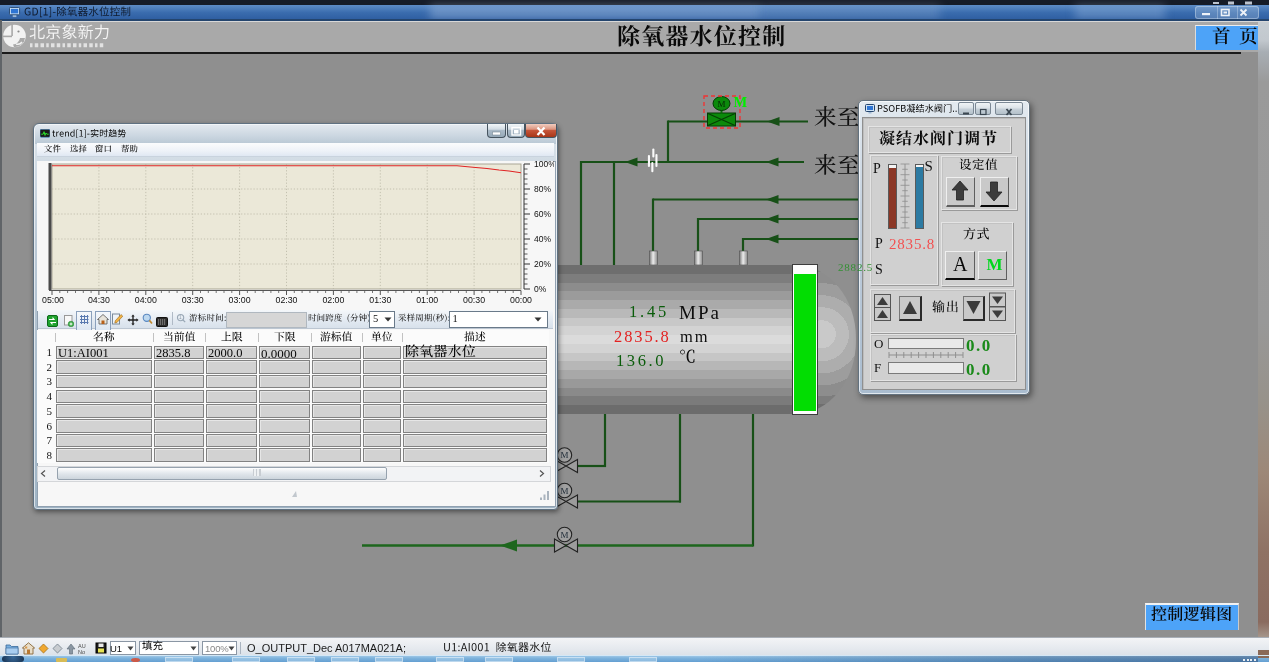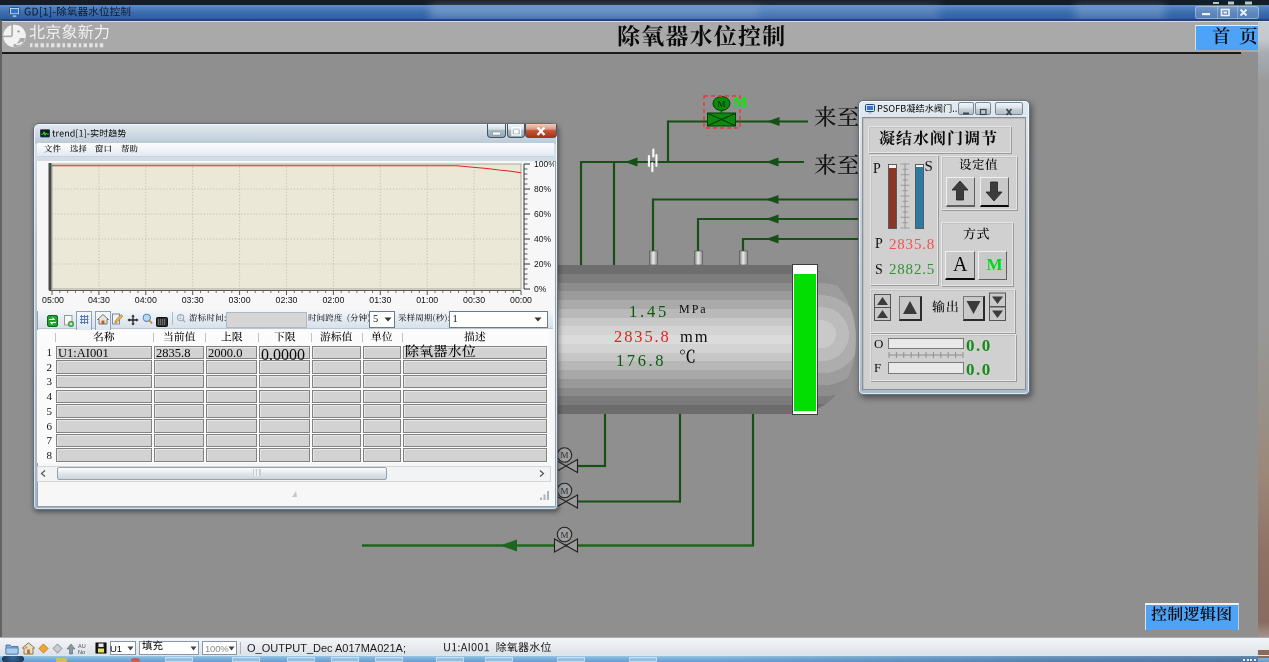--- a/index.html
+++ b/index.html
@@ -138,24 +138,24 @@
       </defs>
       <rect x="649.5" y="251" width="8" height="14" fill="url(#noz)" stroke="#5a5a5a" stroke-width="0.7"></rect>
       <rect x="694.5" y="251" width="8" height="14" fill="url(#noz)" stroke="#5a5a5a" stroke-width="0.7"></rect>
       <rect x="739.5" y="251" width="8" height="14" fill="url(#noz)" stroke="#5a5a5a" stroke-width="0.7"></rect>
     </svg>
 <div class="ab" style="left:558px;top:265px;width:245px;height:149px;background:linear-gradient(#6e6e6e 0.0% 5.9%,#7d7d7d 5.9% 11.8%,#8c8c8c 11.8% 17.6%,#9b9b9b 17.6% 23.5%,#aaaaaa 23.5% 29.4%,#b9b9b9 29.4% 35.3%,#c8c8c8 35.3% 41.2%,#d3d3d3 41.2% 47.1%,#dbdbdb 47.1% 52.9%,#d3d3d3 52.9% 58.8%,#c6c6c6 58.8% 64.7%,#b7b7b7 64.7% 70.6%,#a8a8a8 70.6% 76.5%,#999999 76.5% 82.4%,#8a8a8a 82.4% 88.2%,#7b7b7b 88.2% 94.1%,#6c6c6c 94.1% 100.0%)"></div>
 <div class="ab" style="left:795px;top:265px;width:61px;height:149px;border-radius:0 62px 62px 0 / 0 74.5px 74.5px 0;background:radial-gradient(circle 78px at 44% 46.5%, #c9c9c9 0 14px, #bcbcbc 14px 27px, #adadad 27px 39px, #9d9d9d 39px 51px, #8d8d8d 51px 62px, #7d7d7d 62px 70px, #6f6f6f 70px 78px, #666 78px)"></div>
 <div class="ab" style="left:792px;top:264px;width:23.5px;height:149px;background:#fdfdfd;border:1px solid #3c3c3c"></div>
 <div class="ab" style="left:793.6px;top:274px;width:22.3px;height:136.5px;background:#02dd02"></div>
 <div class="ab ser" style="left:629px;top:302px;font-size:16.5px;letter-spacing:2.8px;color:#0a5c0a">1.45</div>
-<div class="ab ser" style="left:679px;top:302px;font-size:12px;letter-spacing:2px;color:#0d0d0d">MPa</div>
+<div class="ab ser" style="left:679px;top:302px;font-size:19px;letter-spacing:2px;color:#0d0d0d">MPa</div>
 <div class="ab ser" style="left:614px;top:326.5px;font-size:16.5px;letter-spacing:1.9px;color:#e32222">2835.8</div>
 <div class="ab ser" style="left:680px;top:326.5px;font-size:16.5px;letter-spacing:2px;color:#0d0d0d">mm</div>
-<div class="ab ser" style="left:616px;top:351px;font-size:16.5px;letter-spacing:2.6px;color:#0a5c0a">176.8</div>
+<div class="ab ser" style="left:616px;top:351px;font-size:16.5px;letter-spacing:2.6px;color:#0a5c0a">136.0</div>
 <svg style="position:absolute;left:678.5px;top:349px;width:19px;height:24px;overflow:visible" viewBox="0 0 19 24">
       <path transform="translate(0,13.6)" d="M3.6 -8.2Q2.9 -8.2 2.4 -8.5Q1.9 -8.7 1.5 -9.3Q1.2 -9.8 1.2 -10.6Q1.2 -11.3 1.5 -11.8Q1.9 -12.4 2.4 -12.7Q2.9 -13 3.6 -13Q4.2 -13 4.7 -12.7Q5.3 -12.4 5.6 -11.8Q5.9 -11.3 5.9 -10.6Q5.9 -9.8 5.6 -9.3Q5.3 -8.7 4.7 -8.5Q4.2 -8.2 3.6 -8.2ZM3.6 -8.8Q4.3 -8.8 4.8 -9.2Q5.3 -9.7 5.3 -10.6Q5.3 -11.4 4.8 -11.9Q4.3 -12.4 3.6 -12.4Q2.9 -12.4 2.4 -11.9Q1.9 -11.4 1.9 -10.6Q1.9 -9.7 2.4 -9.2Q2.9 -8.8 3.6 -8.8ZM12.5 0.3Q11.1 0.3 10 -0.4Q8.9 -1.2 8.2 -2.6Q7.6 -4.1 7.6 -6.4Q7.6 -8.6 8.3 -10.1Q8.9 -11.6 10 -12.3Q11.1 -13 12.5 -13Q13.3 -13 14 -12.8Q14.6 -12.6 15.3 -12.2L15.3 -9.3H14.5L13.9 -12.5L14.6 -11.8Q14.1 -12.1 13.7 -12.3Q13.2 -12.4 12.7 -12.4Q11.2 -12.4 10.2 -10.9Q9.3 -9.5 9.3 -6.4Q9.3 -4.3 9.8 -3Q10.2 -1.6 10.9 -1Q11.7 -0.3 12.6 -0.3Q13.2 -0.3 13.7 -0.5Q14.2 -0.7 14.6 -1L14 -0.3L14.7 -3.5H15.5L15.4 -0.7Q14.7 -0.2 14 0.1Q13.3 0.3 12.5 0.3Z" fill="#0d0d0d"></path>
     </svg>
 <svg style="position:absolute;left:813.5px;top:107px;width:94px;height:31px;overflow:visible" viewBox="0 0 94 31">
       <path transform="translate(0,18.0)" d="M1 -8.7H17.9L19.2 -10.3Q19.2 -10.3 19.4 -10.1Q19.7 -9.9 20 -9.6Q20.4 -9.3 20.8 -9Q21.2 -8.7 21.5 -8.4Q21.4 -8 20.9 -8H1.2ZM2 -15.3H17.1L18.3 -16.8Q18.3 -16.8 18.5 -16.6Q18.8 -16.5 19.1 -16.2Q19.5 -15.9 19.9 -15.6Q20.3 -15.3 20.6 -15Q20.5 -14.8 20.4 -14.7Q20.2 -14.6 20 -14.6H2.2ZM10.3 -18.9 12.9 -18.7Q12.9 -18.4 12.7 -18.3Q12.5 -18.1 12.1 -18V1.1Q12.1 1.2 11.9 1.4Q11.6 1.6 11.3 1.7Q11 1.8 10.6 1.8H10.3ZM9.3 -8.6H11.4V-8.2Q9.9 -5.4 7.1 -3.1Q4.4 -0.8 0.9 0.7L0.7 0.4Q2.6 -0.7 4.2 -2.2Q5.9 -3.6 7.2 -5.3Q8.5 -6.9 9.3 -8.6ZM12.1 -8.6Q12.9 -7.4 13.9 -6.2Q15 -5.1 16.3 -4.2Q17.6 -3.3 19 -2.6Q20.4 -1.8 21.8 -1.4L21.7 -1.2Q21.2 -1.1 20.8 -0.7Q20.3 -0.3 20.2 0.4Q18.4 -0.4 16.8 -1.7Q15.2 -3 13.9 -4.7Q12.7 -6.4 11.8 -8.4ZM4.8 -14.2Q6.1 -13.6 6.8 -13Q7.5 -12.3 7.8 -11.7Q8.2 -11 8.1 -10.5Q8.1 -9.9 7.8 -9.6Q7.6 -9.3 7.2 -9.3Q6.8 -9.3 6.3 -9.7Q6.3 -10.4 6 -11.2Q5.7 -12 5.3 -12.7Q5 -13.5 4.5 -14.1ZM15.9 -14.2 18.5 -13.1Q18.4 -12.9 18.2 -12.8Q17.9 -12.7 17.6 -12.8Q16.8 -11.7 15.8 -10.8Q14.8 -9.8 13.9 -9.1L13.6 -9.4Q14.2 -10.2 14.8 -11.6Q15.5 -12.9 15.9 -14.2Z M35.3 -15.2Q35.1 -15 34.8 -14.9Q34.5 -14.9 33.9 -15.1L34.6 -15.2Q34 -14.7 33.1 -14Q32.1 -13.4 31 -12.8Q29.9 -12.1 28.8 -11.6Q27.6 -11 26.5 -10.6L26.5 -10.8H27.5Q27.4 -9.9 27.1 -9.4Q26.8 -8.9 26.5 -8.8L25.5 -11.1Q25.5 -11.1 25.8 -11.2Q26.1 -11.2 26.3 -11.3Q27.1 -11.7 28.1 -12.3Q29.1 -13 30 -13.7Q30.9 -14.5 31.7 -15.2Q32.4 -16 32.9 -16.5ZM26 -11Q27 -11 28.6 -11.1Q30.2 -11.1 32.2 -11.2Q34.2 -11.4 36.5 -11.5Q38.8 -11.6 41.2 -11.8L41.2 -11.4Q38.8 -10.9 35 -10.4Q31.3 -9.8 26.6 -9.3ZM42.3 -1.6Q42.3 -1.6 42.5 -1.4Q42.8 -1.2 43.1 -0.9Q43.5 -0.6 43.9 -0.3Q44.3 0 44.7 0.3Q44.6 0.7 44.1 0.7H24.1L23.9 0H41ZM36.6 -14.9Q38.7 -14.2 40 -13.5Q41.4 -12.7 42.1 -11.9Q42.9 -11.2 43.1 -10.5Q43.4 -9.8 43.3 -9.3Q43.2 -8.9 42.8 -8.7Q42.4 -8.6 41.9 -8.9Q41.6 -9.6 40.9 -10.4Q40.3 -11.2 39.5 -12Q38.8 -12.7 37.9 -13.4Q37.1 -14.1 36.4 -14.6ZM36 -9.2Q35.9 -8.9 35.7 -8.8Q35.6 -8.6 35.1 -8.5V0.3H33.3V-9.4ZM40.4 -7.3Q40.4 -7.3 40.6 -7.1Q40.8 -6.9 41.2 -6.6Q41.6 -6.3 42 -6Q42.4 -5.7 42.7 -5.4Q42.6 -5 42.1 -5H26.3L26.1 -5.7H39.1ZM41.8 -18.7Q41.8 -18.7 42 -18.5Q42.2 -18.3 42.6 -18Q43 -17.7 43.4 -17.4Q43.8 -17.1 44.1 -16.8Q44 -16.4 43.5 -16.4H24.6L24.4 -17.1H40.5Z M55.2 -3.8Q56.3 -3.5 56.9 -3.1Q57.6 -2.7 57.9 -2.3Q58.2 -1.9 58.2 -1.5Q58.2 -1.1 58 -0.9Q57.8 -0.6 57.5 -0.6Q57.2 -0.5 56.8 -0.8Q56.6 -1.5 56 -2.3Q55.5 -3.1 54.9 -3.6ZM52.7 -18.8 54.8 -18.6Q54.8 -18.2 54.2 -18.1V-13.3Q54.2 -13.1 54.3 -13Q54.4 -12.9 54.8 -12.9H56.1Q56.6 -12.9 56.9 -12.9Q57.3 -12.9 57.4 -12.9Q57.5 -13 57.6 -13Q57.7 -13 57.8 -13.1Q57.9 -13.2 58 -13.7Q58.2 -14.2 58.3 -14.7H58.6L58.7 -13.1Q59 -13 59.1 -12.8Q59.3 -12.7 59.3 -12.4Q59.3 -12.1 59 -11.9Q58.7 -11.7 58 -11.6Q57.3 -11.5 56 -11.5H54.4Q53.7 -11.5 53.3 -11.7Q52.9 -11.8 52.8 -12.1Q52.7 -12.4 52.7 -12.9ZM58.7 -17.6H65.8V-17H58.9ZM65.3 -17.6H65L66 -18.6L67.7 -16.9Q67.6 -16.8 67.4 -16.8Q67.2 -16.7 66.8 -16.7Q66.3 -16.2 65.7 -15.6Q65 -15.1 64.2 -14.6Q63.5 -14.1 62.8 -13.7L62.6 -13.9Q63 -14.4 63.6 -15.1Q64.1 -15.7 64.5 -16.4Q65 -17.1 65.3 -17.6ZM60.1 -15.5Q61.6 -15.3 62.6 -14.8Q63.6 -14.4 64.1 -13.9Q64.6 -13.4 64.8 -12.9Q65 -12.4 64.9 -12Q64.7 -11.6 64.4 -11.5Q64 -11.3 63.6 -11.6Q63.3 -12.2 62.7 -12.9Q62.1 -13.6 61.4 -14.2Q60.7 -14.8 59.9 -15.2ZM51 -5.5H56.8L57.7 -6.7Q57.7 -6.7 57.9 -6.5Q58.2 -6.3 58.6 -5.9Q59 -5.6 59.3 -5.2Q59.2 -4.9 58.7 -4.9H51.2ZM62.1 -10.9H63.6V0.4L62.1 -0.6ZM62.9 -5.7H64.9L65.8 -7Q65.8 -7 66.1 -6.7Q66.4 -6.5 66.8 -6.1Q67.1 -5.8 67.5 -5.4Q67.4 -5.1 66.9 -5.1H62.9ZM60.3 -5Q60.8 -3.2 61.5 -2.2Q62.2 -1.2 63.1 -0.8Q64.1 -0.5 65.4 -0.5Q65.7 -0.5 66.2 -0.5Q66.6 -0.5 67.1 -0.5Q67.6 -0.5 67.9 -0.5V-0.2Q67.6 -0.1 67.4 0.3Q67.2 0.7 67.2 1.2Q66.8 1.2 66.3 1.2Q65.7 1.2 65.3 1.2Q63.9 1.2 62.8 0.7Q61.8 0.2 61.1 -1.2Q60.4 -2.5 60 -4.9ZM59.3 -8 61.6 -7.8Q61.5 -7.2 60.8 -7.2Q60.7 -5.5 60.3 -3.8Q59.8 -2.1 58.9 -0.7Q57.9 0.8 56.2 1.8L56 1.5Q57.3 0.4 58.1 -1.2Q58.8 -2.7 59.1 -4.5Q59.3 -6.3 59.3 -8ZM58.4 -10.9H66.2V-10.2H58.6ZM65.6 -10.9H65.3L66.2 -11.8L67.8 -10.2Q67.7 -10.1 67.5 -10Q67.3 -10 67 -10Q66.6 -9.5 66.1 -8.7Q65.6 -8 65.1 -7.6L64.8 -7.7Q64.9 -8.2 65.1 -8.7Q65.2 -9.3 65.4 -9.9Q65.5 -10.5 65.6 -10.9ZM47.9 -17.9Q49.2 -17.6 50 -17Q50.7 -16.5 51 -16Q51.4 -15.4 51.4 -15Q51.4 -14.5 51.1 -14.2Q50.9 -13.9 50.5 -13.8Q50.1 -13.8 49.7 -14.2Q49.6 -14.8 49.3 -15.4Q49 -16.1 48.5 -16.7Q48.1 -17.3 47.7 -17.8ZM47.9 -6.1Q48.1 -6.1 48.2 -6.2Q48.3 -6.2 48.4 -6.6Q48.6 -6.8 48.7 -7Q48.8 -7.2 48.9 -7.5Q49.1 -7.9 49.4 -8.6Q49.7 -9.3 50.3 -10.6Q50.8 -11.8 51.7 -13.8L52.1 -13.6Q51.9 -12.9 51.6 -11.9Q51.2 -10.9 50.9 -9.9Q50.6 -8.9 50.4 -8.1Q50.1 -7.3 50 -7Q49.9 -6.6 49.9 -6.1Q49.8 -5.6 49.8 -5.2Q49.8 -4.8 50 -4.2Q50.1 -3.7 50.3 -3Q50.4 -2.4 50.4 -1.5Q50.4 -0.8 50 -0.4Q49.6 0.1 49 0.1Q48.7 0.1 48.5 -0.2Q48.2 -0.5 48.2 -1Q48.4 -2.1 48.4 -3.1Q48.4 -4 48.3 -4.6Q48.2 -5.2 48 -5.3Q47.7 -5.5 47.5 -5.6Q47.2 -5.6 46.9 -5.6V-6.1Q46.9 -6.1 47.1 -6.1Q47.3 -6.1 47.5 -6.1Q47.8 -6.1 47.9 -6.1ZM54.6 -8.8H56.2V-7.3Q56.2 -6.4 56 -5.2Q55.8 -4 55.2 -2.7Q54.6 -1.5 53.4 -0.3Q52.3 0.9 50.2 1.8L50 1.5Q51.5 0.4 52.4 -0.7Q53.4 -1.9 53.8 -3Q54.3 -4.2 54.5 -5.3Q54.6 -6.4 54.6 -7.3ZM57.5 -17.8 58.8 -16.3Q58.5 -16 58 -16.3Q57.3 -15.9 56.5 -15.6Q55.7 -15.3 54.9 -15Q54.1 -14.8 53.4 -14.6L53.3 -15Q54.2 -15.4 55.3 -16.2Q56.5 -17 57.5 -17.8ZM53.2 -8.8H56.5L57.4 -10Q57.4 -10 57.6 -9.7Q57.9 -9.5 58.3 -9.2Q58.7 -8.8 59 -8.5Q58.9 -8.2 58.4 -8.2H53.2ZM53 -11.3 55.3 -10.8Q55.2 -10.6 55 -10.4Q54.9 -10.3 54.5 -10.3Q54 -8.9 53.4 -7.7Q52.7 -6.5 51.8 -5.7L51.5 -6Q52 -7 52.4 -8.4Q52.8 -9.8 53 -11.3Z M79.2 -7.4 81.1 -6.6H87.1L88 -7.6L89.8 -6.2Q89.7 -6.1 89.5 -6Q89.3 -5.9 89 -5.8V1.2Q89 1.3 88.5 1.5Q88.1 1.7 87.5 1.7H87.2V-6H80.9V1.4Q80.9 1.5 80.5 1.7Q80.1 1.9 79.5 1.9H79.2V-6.6ZM87.8 -0.6V0.1H80.2V-0.6ZM85.8 -18.6Q85.8 -18.4 85.6 -18.2Q85.4 -18.1 85 -18V-9.4H83.2V-18.9ZM88.3 -11.2Q88.3 -11.2 88.6 -10.9Q89 -10.7 89.4 -10.3Q89.9 -9.9 90.3 -9.5Q90.2 -9.1 89.7 -9.1H78.8L78.6 -9.8H87.2ZM88.9 -16Q88.9 -16 89.1 -15.8Q89.3 -15.6 89.6 -15.4Q90 -15.1 90.3 -14.8Q90.7 -14.5 91 -14.2Q90.9 -13.9 90.4 -13.9H77.8L77.6 -14.5H87.8ZM78.4 -13.2Q78.3 -13 77.9 -12.9Q77.6 -12.8 77.1 -13.1L77.7 -13.2Q77.2 -12.5 76.4 -11.5Q75.6 -10.6 74.6 -9.6Q73.7 -8.6 72.6 -7.8Q71.6 -6.9 70.7 -6.2L70.6 -6.4H71.6Q71.5 -5.6 71.2 -5.1Q70.9 -4.6 70.6 -4.5L69.7 -6.7Q69.7 -6.7 69.9 -6.8Q70.2 -6.9 70.4 -7Q71.1 -7.6 72 -8.5Q72.8 -9.5 73.6 -10.6Q74.4 -11.7 75 -12.7Q75.7 -13.8 76.1 -14.6ZM76.3 -17.7Q76.3 -17.5 75.9 -17.4Q75.6 -17.2 75.1 -17.4L75.7 -17.6Q75.3 -17 74.7 -16.2Q74.1 -15.4 73.4 -14.6Q72.7 -13.9 72 -13.1Q71.3 -12.4 70.6 -11.9L70.6 -12.1H71.6Q71.5 -11.3 71.2 -10.8Q70.9 -10.3 70.6 -10.2L69.6 -12.4Q69.6 -12.4 69.9 -12.5Q70.2 -12.6 70.3 -12.7Q70.8 -13.1 71.3 -13.9Q71.8 -14.7 72.3 -15.5Q72.8 -16.4 73.2 -17.3Q73.6 -18.1 73.8 -18.8ZM69.8 -1.7Q70.6 -1.8 71.9 -2.2Q73.3 -2.5 74.9 -2.9Q76.5 -3.4 78.2 -3.8L78.3 -3.6Q77.2 -2.8 75.4 -1.9Q73.7 -1 71.4 0.1Q71.3 0.5 70.9 0.7ZM70 -6.6Q70.7 -6.7 71.9 -6.8Q73.1 -6.9 74.6 -7.2Q76.1 -7.4 77.7 -7.6L77.8 -7.3Q76.7 -6.9 74.9 -6.1Q73 -5.4 70.8 -4.7ZM70 -12.3Q70.6 -12.3 71.5 -12.3Q72.4 -12.4 73.6 -12.4Q74.7 -12.5 75.9 -12.5L76 -12.2Q75.5 -12 74.6 -11.7Q73.8 -11.4 72.8 -11.1Q71.8 -10.7 70.7 -10.4Z" fill="#111"></path>
     </svg>
 <svg style="position:absolute;left:813.5px;top:155px;width:94px;height:31px;overflow:visible" viewBox="0 0 94 31">
       <path transform="translate(0,18.0)" d="M1 -8.7H17.9L19.2 -10.3Q19.2 -10.3 19.4 -10.1Q19.7 -9.9 20 -9.6Q20.4 -9.3 20.8 -9Q21.2 -8.7 21.5 -8.4Q21.4 -8 20.9 -8H1.2ZM2 -15.3H17.1L18.3 -16.8Q18.3 -16.8 18.5 -16.6Q18.8 -16.5 19.1 -16.2Q19.5 -15.9 19.9 -15.6Q20.3 -15.3 20.6 -15Q20.5 -14.8 20.4 -14.7Q20.2 -14.6 20 -14.6H2.2ZM10.3 -18.9 12.9 -18.7Q12.9 -18.4 12.7 -18.3Q12.5 -18.1 12.1 -18V1.1Q12.1 1.2 11.9 1.4Q11.6 1.6 11.3 1.7Q11 1.8 10.6 1.8H10.3ZM9.3 -8.6H11.4V-8.2Q9.9 -5.4 7.1 -3.1Q4.4 -0.8 0.9 0.7L0.7 0.4Q2.6 -0.7 4.2 -2.2Q5.9 -3.6 7.2 -5.3Q8.5 -6.9 9.3 -8.6ZM12.1 -8.6Q12.9 -7.4 13.9 -6.2Q15 -5.1 16.3 -4.2Q17.6 -3.3 19 -2.6Q20.4 -1.8 21.8 -1.4L21.7 -1.2Q21.2 -1.1 20.8 -0.7Q20.3 -0.3 20.2 0.4Q18.4 -0.4 16.8 -1.7Q15.2 -3 13.9 -4.7Q12.7 -6.4 11.8 -8.4ZM4.8 -14.2Q6.1 -13.6 6.8 -13Q7.5 -12.3 7.8 -11.7Q8.2 -11 8.1 -10.5Q8.1 -9.9 7.8 -9.6Q7.6 -9.3 7.2 -9.3Q6.8 -9.3 6.3 -9.7Q6.3 -10.4 6 -11.2Q5.7 -12 5.3 -12.7Q5 -13.5 4.5 -14.1ZM15.9 -14.2 18.5 -13.1Q18.4 -12.9 18.2 -12.8Q17.9 -12.7 17.6 -12.8Q16.8 -11.7 15.8 -10.8Q14.8 -9.8 13.9 -9.1L13.6 -9.4Q14.2 -10.2 14.8 -11.6Q15.5 -12.9 15.9 -14.2Z M35.3 -15.2Q35.1 -15 34.8 -14.9Q34.5 -14.9 33.9 -15.1L34.6 -15.2Q34 -14.7 33.1 -14Q32.1 -13.4 31 -12.8Q29.9 -12.1 28.8 -11.6Q27.6 -11 26.5 -10.6L26.5 -10.8H27.5Q27.4 -9.9 27.1 -9.4Q26.8 -8.9 26.5 -8.8L25.5 -11.1Q25.5 -11.1 25.8 -11.2Q26.1 -11.2 26.3 -11.3Q27.1 -11.7 28.1 -12.3Q29.1 -13 30 -13.7Q30.9 -14.5 31.7 -15.2Q32.4 -16 32.9 -16.5ZM26 -11Q27 -11 28.6 -11.1Q30.2 -11.1 32.2 -11.2Q34.2 -11.4 36.5 -11.5Q38.8 -11.6 41.2 -11.8L41.2 -11.4Q38.8 -10.9 35 -10.4Q31.3 -9.8 26.6 -9.3ZM42.3 -1.6Q42.3 -1.6 42.5 -1.4Q42.8 -1.2 43.1 -0.9Q43.5 -0.6 43.9 -0.3Q44.3 0 44.7 0.3Q44.6 0.7 44.1 0.7H24.1L23.9 0H41ZM36.6 -14.9Q38.7 -14.2 40 -13.5Q41.4 -12.7 42.1 -11.9Q42.9 -11.2 43.1 -10.5Q43.4 -9.8 43.3 -9.3Q43.2 -8.9 42.8 -8.7Q42.4 -8.6 41.9 -8.9Q41.6 -9.6 40.9 -10.4Q40.3 -11.2 39.5 -12Q38.8 -12.7 37.9 -13.4Q37.1 -14.1 36.4 -14.6ZM36 -9.2Q35.9 -8.9 35.7 -8.8Q35.6 -8.6 35.1 -8.5V0.3H33.3V-9.4ZM40.4 -7.3Q40.4 -7.3 40.6 -7.1Q40.8 -6.9 41.2 -6.6Q41.6 -6.3 42 -6Q42.4 -5.7 42.7 -5.4Q42.6 -5 42.1 -5H26.3L26.1 -5.7H39.1ZM41.8 -18.7Q41.8 -18.7 42 -18.5Q42.2 -18.3 42.6 -18Q43 -17.7 43.4 -17.4Q43.8 -17.1 44.1 -16.8Q44 -16.4 43.5 -16.4H24.6L24.4 -17.1H40.5Z M59.3 -2.3Q60.5 -2 61.2 -1.5Q61.9 -1.1 62.2 -0.6Q62.5 -0 62.5 0.4Q62.5 0.8 62.3 1.1Q62.1 1.4 61.7 1.5Q61.4 1.5 61 1.2Q60.9 0.6 60.6 -0Q60.3 -0.6 59.9 -1.2Q59.5 -1.8 59.1 -2.2ZM57 -16Q57 -15.8 56.8 -15.7Q56.6 -15.6 56.2 -15.6V-14.1Q56.1 -14.1 55.8 -14.1Q55.4 -14.1 54.4 -14.1V-15.5V-16.8ZM53.7 -0.7Q54.3 -1 55.3 -1.5Q56.4 -2 57.7 -2.7Q59 -3.4 60.4 -4.1L60.6 -3.9Q60 -3.4 59.1 -2.6Q58.2 -1.8 57.1 -0.8Q56 0.1 54.7 1.1ZM55.8 -15.3 56.2 -15V-0.6L54.5 -0.1L55.3 -0.8Q55.5 -0.2 55.4 0.3Q55.3 0.7 55.1 1Q54.8 1.3 54.6 1.4L53.5 -0.8Q54.1 -1.1 54.2 -1.3Q54.4 -1.5 54.4 -1.8V-15.3ZM62 -16.7Q62 -15.1 62 -13.3Q62.1 -11.5 62.3 -9.7Q62.6 -7.9 63.1 -6.3Q63.5 -4.7 64.2 -3.4Q64.9 -2.1 65.8 -1.2Q66 -1 66.2 -1Q66.3 -1 66.5 -1.3Q66.7 -1.7 66.9 -2.4Q67.2 -3 67.3 -3.7L67.6 -3.6L67.3 -0.3Q67.7 0.4 67.7 0.8Q67.8 1.3 67.6 1.5Q67.2 1.8 66.7 1.8Q66.2 1.7 65.6 1.3Q65.1 1 64.7 0.6Q63.3 -0.8 62.5 -2.8Q61.6 -4.7 61.1 -7Q60.6 -9.2 60.4 -11.7Q60.2 -14.2 60.2 -16.7ZM54.2 -18.1Q54.1 -17.9 53.9 -17.7Q53.7 -17.6 53.3 -17.6Q52.5 -15.5 51.5 -13.6Q50.5 -11.8 49.4 -10.2Q48.2 -8.6 46.9 -7.4L46.6 -7.6Q47.5 -9 48.5 -10.8Q49.4 -12.6 50.2 -14.7Q51 -16.8 51.5 -18.9ZM52.1 -12.5Q52 -12.4 51.9 -12.2Q51.7 -12.1 51.4 -12.1V1.3Q51.4 1.3 51.2 1.5Q51 1.6 50.7 1.7Q50.3 1.8 50 1.8H49.7V-12.1L50.4 -13.1ZM66.5 -16.8Q66.4 -16.7 66 -16.7Q65.7 -16.7 65.3 -16.8Q64 -16.5 62.4 -16.2Q60.8 -15.9 59 -15.7Q57.2 -15.4 55.5 -15.3L55.4 -15.7Q56.6 -15.9 57.9 -16.3Q59.2 -16.6 60.4 -17Q61.6 -17.5 62.7 -17.9Q63.8 -18.3 64.5 -18.7ZM65.5 -11.7Q65.5 -11.7 65.7 -11.5Q65.9 -11.3 66.2 -11.1Q66.6 -10.8 66.9 -10.5Q67.3 -10.2 67.6 -9.9Q67.5 -9.5 67 -9.5H55.5V-10.2H64.3Z M82.9 -1.7H88.6V-1H82.9ZM87.7 -15.1H87.4L88.4 -16.2L90.5 -14.6Q90.4 -14.4 90.1 -14.3Q89.8 -14.2 89.5 -14.1V0.3Q89.5 0.4 89.2 0.6Q89 0.7 88.6 0.8Q88.3 1 87.9 1H87.7ZM70.1 -14H79.1V-13.4H70.3ZM73.6 -18.8 76.3 -18.6Q76.2 -18.3 76.1 -18.2Q75.9 -18 75.5 -17.9Q75.5 -16 75.4 -13.9Q75.3 -11.9 75.1 -9.8Q74.8 -7.7 74.3 -5.6Q73.7 -3.6 72.6 -1.7Q71.6 0.2 69.9 1.8L69.5 1.5Q71.1 -0.7 72 -3.2Q72.8 -5.7 73.2 -8.4Q73.5 -11 73.6 -13.6Q73.6 -16.3 73.6 -18.8ZM78.3 -14H78.1L79.1 -15.1L81 -13.5Q80.8 -13.2 80.1 -13.1Q80 -10.1 79.9 -7.7Q79.8 -5.4 79.6 -3.8Q79.4 -2.1 79.1 -1.1Q78.8 -0.1 78.4 0.4Q77.9 0.9 77.2 1.2Q76.5 1.4 75.8 1.4Q75.8 1 75.7 0.6Q75.6 0.3 75.4 0.1Q75.1 -0.1 74.6 -0.3Q74 -0.5 73.4 -0.6L73.4 -1Q73.8 -1 74.4 -0.9Q74.9 -0.8 75.4 -0.8Q75.9 -0.8 76.2 -0.8Q76.5 -0.8 76.7 -0.8Q76.8 -0.9 77 -1.1Q77.4 -1.5 77.7 -3.1Q77.9 -4.7 78.1 -7.5Q78.2 -10.2 78.3 -14ZM82.1 -15.1V-16L84 -15.1H88.8V-14.4H83.9V0.6Q83.9 0.8 83.7 0.9Q83.5 1.1 83.2 1.2Q82.9 1.3 82.5 1.3H82.1Z" fill="#111"></path>
     </svg>
 <div class="ab" style="left:33px;top:123px;width:523px;height:385px;border-radius:6px 6px 4px 4px;background:linear-gradient(#dde5ec,#bac8d5 30%,#9fb4c5);border:1px solid #5f7181;box-shadow:1px 2px 5px rgba(0,0,0,.45), inset 0 0 0 1px rgba(255,255,255,.6)"></div>
@@ -409,21 +409,21 @@
 <div class="ab" style="left:56px;top:345.5px;width:94px;height:11.5px;background:#d2d2d2;border:1px solid #828282;box-shadow:inset 1px 1px 0 #e6e6e6"></div>
 <div class="ab" style="left:154px;top:345.5px;width:48px;height:11.5px;background:#d2d2d2;border:1px solid #828282;box-shadow:inset 1px 1px 0 #e6e6e6"></div>
 <div class="ab" style="left:206px;top:345.5px;width:49px;height:11.5px;background:#d2d2d2;border:1px solid #828282;box-shadow:inset 1px 1px 0 #e6e6e6"></div>
 <div class="ab" style="left:259px;top:345.5px;width:49px;height:11.5px;background:#d2d2d2;border:1px solid #828282;box-shadow:inset 1px 1px 0 #e6e6e6"></div>
 <div class="ab" style="left:312px;top:345.5px;width:47px;height:11.5px;background:#d2d2d2;border:1px solid #828282;box-shadow:inset 1px 1px 0 #e6e6e6"></div>
 <div class="ab" style="left:363px;top:345.5px;width:36px;height:11.5px;background:#d2d2d2;border:1px solid #828282;box-shadow:inset 1px 1px 0 #e6e6e6"></div>
 <div class="ab" style="left:403px;top:345.5px;width:142px;height:11.5px;background:#d2d2d2;border:1px solid #828282;box-shadow:inset 1px 1px 0 #e6e6e6"></div>
 <div class="ab ser" style="left:58px;top:345.7px;font-size:12.5px;color:#0a0a0a">U1:AI001</div>
 <div class="ab ser" style="left:156px;top:345.7px;font-size:12.5px;color:#0a0a0a">2835.8</div>
 <div class="ab ser" style="left:208px;top:345.7px;font-size:12.5px;color:#0a0a0a">2000.0</div>
-<div class="ab ser" style="left:261px;top:345.7px;font-size:16px;color:#0a0a0a">0.0000</div>
+<div class="ab ser" style="left:261px;top:345.7px;font-size:13px;color:#0a0a0a">0.0000</div>
 <svg style="position:absolute;left:405px;top:345.3px;width:73px;height:20px;overflow:visible" viewBox="0 0 73 20">
       <path transform="translate(0,11.2)" d="M6.2 -7.3H10.2L10.9 -8.1Q10.9 -8.1 11 -8Q11.2 -7.8 11.5 -7.6Q11.8 -7.4 12 -7.2Q11.9 -6.9 11.6 -6.9H6.3ZM5.1 -5.1H11.3L12 -6Q12 -6 12.2 -5.9Q12.3 -5.8 12.5 -5.6Q12.7 -5.4 12.9 -5.2Q13.1 -5.1 13.3 -4.9Q13.2 -4.7 12.9 -4.7H5.2ZM8.5 -7.3H9.6V-0.4Q9.6 0 9.5 0.3Q9.4 0.7 9 0.9Q8.7 1.1 8 1.1Q8 0.9 8 0.7Q7.9 0.5 7.8 0.3Q7.7 0.2 7.4 0.1Q7.2 0 6.8 -0V-0.3Q6.8 -0.3 6.9 -0.2Q7.1 -0.2 7.4 -0.2Q7.6 -0.2 7.9 -0.2Q8.1 -0.2 8.2 -0.2Q8.4 -0.2 8.4 -0.2Q8.5 -0.3 8.5 -0.4ZM10.5 -3.7Q11.5 -3.2 12.1 -2.7Q12.7 -2.2 12.9 -1.8Q13.2 -1.3 13.3 -0.9Q13.3 -0.5 13.2 -0.3Q13.1 -0.1 12.8 -0Q12.6 0 12.3 -0.2Q12.1 -0.8 11.8 -1.4Q11.5 -2 11.1 -2.6Q10.7 -3.2 10.4 -3.6ZM1.1 -10.9V-11.4L2.4 -10.9H2.2V0.8Q2.2 0.8 2.1 0.9Q2 1 1.8 1.1Q1.6 1.1 1.3 1.1H1.1ZM1.6 -10.9H4.7V-10.5H1.6ZM4 -10.9H3.8L4.5 -11.5L5.7 -10.4Q5.6 -10.3 5.5 -10.2Q5.3 -10.2 5.1 -10.2Q4.9 -9.7 4.5 -9.1Q4.2 -8.5 3.8 -7.9Q3.4 -7.3 3.1 -6.9Q3.8 -6.4 4.2 -5.8Q4.6 -5.2 4.8 -4.6Q5 -4 5 -3.5Q5 -2.5 4.6 -2Q4.2 -1.5 3.2 -1.4Q3.2 -1.7 3.1 -2Q3.1 -2.2 3 -2.3Q2.9 -2.4 2.7 -2.5Q2.6 -2.5 2.3 -2.6V-2.8Q2.5 -2.8 2.8 -2.8Q3.1 -2.8 3.2 -2.8Q3.4 -2.8 3.5 -2.9Q3.9 -3.1 3.9 -3.8Q3.9 -4.5 3.6 -5.3Q3.4 -6.1 2.8 -6.9Q2.9 -7.2 3.1 -7.7Q3.2 -8.3 3.4 -8.8Q3.6 -9.4 3.7 -9.9Q3.9 -10.5 4 -10.9ZM6.4 -3.8 7.9 -3.1Q7.8 -2.9 7.4 -3Q7.1 -2.5 6.6 -1.9Q6.1 -1.3 5.5 -0.8Q4.9 -0.2 4.2 0.2L4.1 -0Q4.6 -0.5 5.1 -1.2Q5.5 -1.8 5.9 -2.5Q6.2 -3.2 6.4 -3.8ZM9.3 -11Q8.8 -10.1 8 -9.2Q7.3 -8.4 6.3 -7.7Q5.4 -7 4.4 -6.5L4.3 -6.7Q4.9 -7.1 5.5 -7.7Q6.2 -8.3 6.7 -9Q7.3 -9.8 7.7 -10.5Q8.1 -11.2 8.2 -11.8L10 -11.4Q10 -11.3 9.9 -11.2Q9.7 -11.2 9.5 -11.1Q9.9 -10.4 10.6 -9.9Q11.3 -9.3 12.1 -8.9Q12.9 -8.4 13.7 -8.1L13.7 -7.9Q13.3 -7.8 13.1 -7.6Q12.9 -7.3 12.8 -6.9Q11.7 -7.6 10.7 -8.7Q9.7 -9.7 9.3 -11Z M24 -7.3H23.9L24.5 -7.9L25.8 -6.9Q25.7 -6.8 25.6 -6.8Q25.4 -6.7 25.2 -6.7Q25.2 -5.8 25.2 -4.9Q25.3 -3.9 25.5 -3.1Q25.7 -2.2 26 -1.5Q26.3 -0.8 26.8 -0.5Q26.9 -0.4 26.9 -0.5Q27 -0.5 27.1 -0.6Q27.2 -0.9 27.3 -1.2Q27.4 -1.6 27.5 -1.9L27.6 -1.9L27.5 -0Q28 0.6 27.7 0.9Q27.6 1.1 27.3 1.1Q27 1.1 26.7 1Q26.5 0.9 26.2 0.7Q25.5 0.2 25.1 -0.6Q24.7 -1.5 24.5 -2.5Q24.2 -3.6 24.1 -4.8Q24 -6 24 -7.3ZM16.1 -7.3H24.7V-6.9H16.2ZM17.9 -8.8H24.1L24.8 -9.7Q24.8 -9.7 24.9 -9.6Q25.1 -9.5 25.3 -9.3Q25.5 -9.1 25.7 -8.9Q25.9 -8.8 26.1 -8.6Q26.1 -8.4 25.7 -8.4H18ZM17.9 -10.3H25.1L25.8 -11.2Q25.8 -11.2 25.9 -11.1Q26.1 -11 26.3 -10.8Q26.5 -10.7 26.7 -10.5Q27 -10.3 27.2 -10.1Q27.1 -9.9 26.8 -9.9H17.7ZM18.1 -11.8 19.8 -11.2Q19.8 -11.1 19.7 -11.1Q19.6 -11.1 19.3 -11.1Q18.9 -10.3 18.2 -9.5Q17.6 -8.7 16.8 -8.1Q16 -7.4 15.1 -6.9L14.9 -7.1Q15.6 -7.6 16.2 -8.4Q16.9 -9.2 17.4 -10Q17.9 -10.9 18.1 -11.8ZM15.8 -4.9H21.8L22.5 -5.8Q22.5 -5.8 22.8 -5.6Q23 -5.4 23.3 -5.2Q23.6 -4.9 23.9 -4.7Q23.8 -4.4 23.5 -4.4H15.9ZM19.1 -4.7H20.2V0.9Q20.2 0.9 19.9 1.1Q19.7 1.2 19.2 1.2H19.1ZM20.7 -6.8 22.4 -6.3Q22.3 -6.2 22.2 -6.1Q22.1 -6.1 21.9 -6.1Q21.6 -5.7 21.1 -5.4Q20.7 -5 20.3 -4.7H20Q20.2 -5.1 20.4 -5.7Q20.6 -6.3 20.7 -6.8ZM17.5 -6.7Q18.2 -6.5 18.5 -6.3Q18.9 -6.1 19.1 -5.8Q19.2 -5.5 19.2 -5.3Q19.1 -5.1 19 -4.9Q18.8 -4.8 18.6 -4.8Q18.4 -4.8 18.1 -4.9Q18.1 -5.4 17.9 -5.8Q17.6 -6.3 17.3 -6.6ZM15.4 -1.5H22.3L23 -2.5Q23 -2.5 23.2 -2.4Q23.3 -2.3 23.5 -2.1Q23.8 -1.9 24 -1.7Q24.2 -1.5 24.4 -1.4Q24.4 -1.1 24.1 -1.1H15.5ZM16.2 -3.2H21.4L22.2 -4.2Q22.2 -4.2 22.3 -4Q22.4 -3.9 22.6 -3.8Q22.9 -3.6 23.1 -3.4Q23.3 -3.2 23.5 -3.1Q23.5 -2.8 23.1 -2.8H16.3Z M36.9 -7.6Q37.5 -7.5 37.9 -7.3Q38.3 -7.1 38.5 -6.9Q38.7 -6.7 38.7 -6.5Q38.7 -6.3 38.6 -6.1Q38.5 -6 38.3 -5.9Q38.1 -5.9 37.9 -6Q37.7 -6.4 37.4 -6.8Q37 -7.2 36.7 -7.5ZM36.5 -5.9Q37.4 -5.1 38.7 -4.5Q40 -4 42.1 -3.8L42 -3.7Q41.8 -3.6 41.7 -3.3Q41.6 -3 41.5 -2.6Q40.1 -2.9 39.2 -3.4Q38.2 -3.9 37.5 -4.5Q36.9 -5.1 36.3 -5.8ZM36 -7.1Q35.9 -6.8 35.4 -6.9Q34.9 -6 34.1 -5.2Q33.2 -4.3 31.9 -3.6Q30.7 -2.9 28.9 -2.4L28.8 -2.6Q30.3 -3.2 31.4 -4Q32.6 -4.8 33.3 -5.8Q34 -6.7 34.5 -7.6ZM40.5 -6.8Q40.5 -6.8 40.7 -6.7Q40.8 -6.6 41 -6.4Q41.2 -6.3 41.5 -6.1Q41.7 -5.9 41.9 -5.7Q41.8 -5.5 41.5 -5.5H29.1L29 -5.9H39.8ZM39.1 -3.2 39.7 -3.8 40.9 -2.9Q40.8 -2.8 40.7 -2.7Q40.5 -2.7 40.3 -2.6V0.6Q40.3 0.6 40.2 0.7Q40 0.8 39.8 0.9Q39.6 0.9 39.4 0.9H39.2V-3.2ZM37 0.8Q37 0.8 36.9 0.9Q36.8 1 36.6 1.1Q36.4 1.1 36.1 1.1H36V-3.2V-3.7L37.1 -3.2H39.7V-2.8H37ZM39.8 -0.2V0.2H36.5V-0.2ZM33.5 -3.2 34.1 -3.8 35.3 -2.9Q35.2 -2.8 35.1 -2.8Q34.9 -2.7 34.7 -2.6V0.5Q34.7 0.6 34.6 0.6Q34.4 0.7 34.2 0.8Q34 0.9 33.8 0.9H33.7V-3.2ZM31.6 0.9Q31.6 0.9 31.4 1Q31.3 1.1 31.1 1.1Q30.9 1.2 30.7 1.2H30.5V-3.2V-3.3L30.9 -3.6L31.6 -3.2H34.2V-2.8H31.6ZM34.2 -0.2V0.2H31.1V-0.2ZM39.4 -10.9 39.9 -11.5 41.2 -10.6Q41.1 -10.5 40.9 -10.4Q40.8 -10.3 40.6 -10.3V-7.4Q40.6 -7.4 40.4 -7.3Q40.3 -7.2 40.1 -7.2Q39.9 -7.1 39.7 -7.1H39.5V-10.9ZM37.2 -7.5Q37.2 -7.5 37 -7.4Q36.9 -7.3 36.7 -7.3Q36.5 -7.2 36.3 -7.2H36.1V-10.9V-11.3L37.2 -10.9H40V-10.5H37.2ZM40 -8.2V-7.8H36.5V-8.2ZM33.5 -10.9 34 -11.5 35.2 -10.6Q35.2 -10.5 35 -10.4Q34.9 -10.3 34.7 -10.3V-7.6Q34.7 -7.6 34.5 -7.5Q34.4 -7.4 34.2 -7.4Q34 -7.3 33.8 -7.3H33.6V-10.9ZM31.4 -7.1Q31.4 -7 31.3 -6.9Q31.1 -6.9 30.9 -6.8Q30.7 -6.7 30.5 -6.7H30.4V-10.9V-11.4L31.5 -10.9H34.1V-10.5H31.4ZM34.2 -8.2V-7.8H30.9V-8.2Z M50.2 -11.2V-0.4Q50.2 0 50 0.3Q49.9 0.7 49.6 0.9Q49.2 1.1 48.4 1.1Q48.4 0.9 48.3 0.7Q48.2 0.4 48 0.3Q47.8 0.2 47.5 0.1Q47.2 -0 46.7 -0.1V-0.3Q46.7 -0.3 46.9 -0.3Q47.2 -0.3 47.5 -0.3Q47.9 -0.3 48.2 -0.2Q48.5 -0.2 48.7 -0.2Q48.9 -0.2 48.9 -0.3Q49 -0.4 49 -0.5V-11.7L50.7 -11.6Q50.6 -11.4 50.5 -11.3Q50.4 -11.2 50.2 -11.2ZM43.3 -7.8H47.5V-7.4H43.4ZM46.9 -7.8H46.8L47.4 -8.4L48.6 -7.4Q48.5 -7.3 48.4 -7.3Q48.3 -7.2 48 -7.2Q47.7 -5.9 47.1 -4.6Q46.5 -3.2 45.5 -2.1Q44.6 -1 43.1 -0.1L43 -0.3Q44.1 -1.2 44.9 -2.4Q45.7 -3.7 46.2 -5Q46.7 -6.4 46.9 -7.8ZM50.2 -10Q50.5 -8.2 51.1 -6.8Q51.7 -5.4 52.5 -4.4Q53.4 -3.4 54.3 -2.6Q55.2 -1.9 56.2 -1.4L56.2 -1.2Q55.8 -1.2 55.5 -0.9Q55.3 -0.6 55.1 -0.2Q54.2 -0.9 53.4 -1.8Q52.6 -2.7 51.9 -3.9Q51.3 -5 50.8 -6.5Q50.3 -8 50 -10ZM54.2 -9.3 55.7 -8.3Q55.7 -8.2 55.5 -8.2Q55.4 -8.2 55.2 -8.2Q54.8 -7.8 54.1 -7.3Q53.5 -6.8 52.8 -6.3Q52.1 -5.8 51.4 -5.4L51.3 -5.6Q51.8 -6.1 52.4 -6.8Q53 -7.4 53.5 -8.1Q53.9 -8.7 54.2 -9.3Z M62 -11.2Q62 -11.1 61.8 -11Q61.7 -10.9 61.5 -11Q60.9 -9.6 60.3 -8.4Q59.6 -7.2 58.9 -6.2Q58.1 -5.2 57.3 -4.5L57.1 -4.6Q57.7 -5.5 58.3 -6.6Q58.9 -7.8 59.4 -9.1Q59.9 -10.4 60.3 -11.8ZM60.7 -7.8Q60.6 -7.7 60.5 -7.6Q60.4 -7.6 60.2 -7.5V0.8Q60.2 0.8 60.1 0.9Q60 1 59.8 1.1Q59.6 1.1 59.3 1.1H59.1V-7.6L59.6 -8.2ZM64.1 -11.8Q64.9 -11.5 65.4 -11.1Q65.9 -10.7 66.1 -10.3Q66.3 -9.9 66.3 -9.6Q66.3 -9.2 66.1 -9Q66 -8.8 65.7 -8.8Q65.5 -8.8 65.2 -9Q65.1 -9.5 64.9 -9.9Q64.8 -10.4 64.5 -10.9Q64.2 -11.3 63.9 -11.7ZM69.1 -7Q69.1 -6.9 68.9 -6.8Q68.8 -6.7 68.6 -6.7Q68.3 -5.7 67.9 -4.6Q67.5 -3.4 66.9 -2.2Q66.4 -1 65.9 0.1H65.6Q65.9 -0.7 66.1 -1.7Q66.4 -2.7 66.6 -3.7Q66.8 -4.7 67 -5.6Q67.2 -6.6 67.3 -7.4ZM62.3 -7.2Q63.2 -6.2 63.7 -5.3Q64.2 -4.4 64.4 -3.6Q64.6 -2.8 64.6 -2.3Q64.6 -1.7 64.4 -1.4Q64.2 -1 64 -1Q63.7 -1 63.5 -1.3Q63.5 -1.8 63.4 -2.6Q63.3 -3.3 63.1 -4.1Q63 -4.9 62.7 -5.7Q62.5 -6.4 62.1 -7.1ZM69 -1.1Q69 -1.1 69.1 -1Q69.3 -0.9 69.5 -0.7Q69.7 -0.5 69.9 -0.3Q70.2 -0.1 70.4 0.1Q70.3 0.3 70 0.3H60.8L60.7 -0.1H68.2ZM68.7 -9.5Q68.7 -9.5 68.8 -9.4Q69 -9.3 69.2 -9.1Q69.4 -8.9 69.6 -8.7Q69.9 -8.5 70 -8.4Q70 -8.2 69.9 -8.2Q69.8 -8.1 69.7 -8.1H61.2L61.1 -8.5H67.9Z" fill="#0a0a0a"></path>
     </svg>
 <div class="ab ser" style="left:37px;top:360.7px;width:15px;font-size:11px;color:#111;text-align:right">2</div>
 <div class="ab" style="left:56px;top:360.2px;width:94px;height:11.5px;background:#d2d2d2;border:1px solid #828282;box-shadow:inset 1px 1px 0 #e6e6e6"></div>
 <div class="ab" style="left:154px;top:360.2px;width:48px;height:11.5px;background:#d2d2d2;border:1px solid #828282;box-shadow:inset 1px 1px 0 #e6e6e6"></div>
 <div class="ab" style="left:206px;top:360.2px;width:49px;height:11.5px;background:#d2d2d2;border:1px solid #828282;box-shadow:inset 1px 1px 0 #e6e6e6"></div>
 <div class="ab" style="left:259px;top:360.2px;width:49px;height:11.5px;background:#d2d2d2;border:1px solid #828282;box-shadow:inset 1px 1px 0 #e6e6e6"></div>
 <div class="ab" style="left:312px;top:360.2px;width:47px;height:11.5px;background:#d2d2d2;border:1px solid #828282;box-shadow:inset 1px 1px 0 #e6e6e6"></div>
 <div class="ab" style="left:363px;top:360.2px;width:36px;height:11.5px;background:#d2d2d2;border:1px solid #828282;box-shadow:inset 1px 1px 0 #e6e6e6"></div>
@@ -537,21 +537,21 @@
       <path d="M2.25 38.3 h5.5" stroke="#8e8e8e" stroke-width="0.8"></path>
       <path d="M0.5 43.7 h9" stroke="#8e8e8e" stroke-width="0.8"></path>
       <path d="M2.25 49.0 h5.5" stroke="#8e8e8e" stroke-width="0.8"></path>
       <path d="M0.5 54.3 h9" stroke="#8e8e8e" stroke-width="0.8"></path>
       <path d="M2.25 59.7 h5.5" stroke="#8e8e8e" stroke-width="0.8"></path>
       <path d="M0.5 65.0 h9" stroke="#8e8e8e" stroke-width="0.8"></path>
     </svg>
 <div class="ab ser" style="left:875px;top:236px;font-size:14px;color:#111">P</div>
 <div class="ab ser" style="left:889px;top:235.5px;font-size:15px;letter-spacing:0.8px;color:#f25050">2835.8</div>
 <div class="ab ser" style="left:875px;top:261.5px;font-size:14px;color:#111">S</div>
-<div class="ab ser" style="left:889px;top:261px;font-size:15px;letter-spacing:0.8px;color:#349034">2882.5</div>
+<div class="ab ser" style="left:838px;top:261px;font-size:11px;letter-spacing:0.8px;color:#349034">2882.5</div>
 <div class="ab" style="left:941px;top:156px;width:74px;height:52px;border:1px solid #e4e4e4;box-shadow:1px 1px 0 #9a9a9a, inset 1px 1px 0 #c2c2c2;background:#d0d0d0"></div>
 <svg style="position:absolute;left:959px;top:158.5px;width:41px;height:18px;overflow:visible" viewBox="0 0 41 18">
       <path transform="translate(0,10.0)" d="M8.7 -9.7 9.3 -10.2 10.3 -9.4Q10.2 -9.2 9.8 -9.2V-6.8Q9.8 -6.7 9.9 -6.6Q9.9 -6.6 10.1 -6.6H10.6Q10.7 -6.6 10.9 -6.6Q11 -6.6 11.1 -6.6Q11.1 -6.6 11.2 -6.6Q11.2 -6.6 11.3 -6.6Q11.3 -6.6 11.4 -6.6Q11.5 -6.6 11.5 -6.7H11.6L11.7 -6.6Q11.9 -6.6 12 -6.5Q12.1 -6.4 12.1 -6.2Q12.1 -6.1 11.9 -5.9Q11.8 -5.8 11.4 -5.7Q11.1 -5.7 10.5 -5.7H9.8Q9.4 -5.7 9.2 -5.7Q9 -5.8 8.9 -6Q8.9 -6.2 8.9 -6.5V-9.7ZM9.3 -9.7V-9.3H6.1V-9.7ZM5.6 -9.8V-10.1L6.7 -9.7H6.6V-8.6Q6.6 -8.2 6.5 -7.7Q6.4 -7.2 6.1 -6.7Q5.9 -6.2 5.3 -5.8Q4.8 -5.3 3.9 -5L3.8 -5.1Q4.6 -5.6 4.9 -6.2Q5.3 -6.8 5.5 -7.4Q5.6 -8.1 5.6 -8.6V-9.7ZM5.5 -4.9Q5.8 -3.8 6.5 -3Q7.1 -2.2 8 -1.6Q8.8 -1 9.9 -0.7Q11 -0.3 12.2 -0.1L12.2 0.1Q11.9 0.1 11.6 0.4Q11.4 0.6 11.3 1Q10.1 0.7 9.1 0.2Q8.2 -0.3 7.4 -1Q6.7 -1.7 6.1 -2.6Q5.6 -3.5 5.3 -4.8ZM9.5 -4.9 10.2 -5.5 11.2 -4.6Q11.1 -4.5 11 -4.5Q10.9 -4.4 10.7 -4.4Q10.1 -3.1 9.1 -2Q8.1 -0.9 6.7 -0.2Q5.2 0.6 3.2 1L3.2 0.8Q5.7 0 7.3 -1.4Q9 -2.9 9.7 -4.9ZM10.2 -4.9V-4.6H4.6L4.5 -4.9ZM1.8 -0.8Q2 -0.9 2.5 -1.2Q3 -1.5 3.7 -1.9Q4.3 -2.3 5 -2.7L5.1 -2.5Q4.8 -2.3 4.4 -1.8Q4 -1.4 3.4 -0.9Q2.9 -0.4 2.3 0.2ZM2.8 -6.7 3 -6.6V-0.8L2.2 -0.5L2.6 -0.9Q2.7 -0.5 2.7 -0.3Q2.6 -0 2.5 0.1Q2.4 0.3 2.3 0.4L1.6 -0.8Q1.9 -1 2 -1.1Q2.1 -1.2 2.1 -1.4V-6.7ZM2.1 -7.1 2.6 -7.6 3.5 -6.9Q3.5 -6.8 3.3 -6.7Q3.2 -6.7 2.9 -6.6L3 -6.7V-6.2H2.1V-7.1ZM1.3 -10.4Q2.1 -10.2 2.6 -9.9Q3.1 -9.6 3.4 -9.3Q3.6 -9 3.7 -8.7Q3.7 -8.4 3.6 -8.2Q3.5 -8 3.3 -8Q3.1 -7.9 2.9 -8Q2.7 -8.4 2.4 -8.8Q2.1 -9.3 1.8 -9.7Q1.5 -10.1 1.2 -10.3ZM2.8 -7.1V-6.8H0.6L0.5 -7.1Z M23.3 -8.5 23.9 -9.1 25 -8.1Q25 -8 24.8 -8Q24.7 -8 24.5 -8Q24.3 -7.7 23.9 -7.3Q23.4 -7 23.1 -6.7L22.9 -6.8Q23 -7 23.1 -7.4Q23.2 -7.7 23.3 -8Q23.4 -8.3 23.4 -8.5ZM15.1 -9.2Q15.4 -8.5 15.3 -7.9Q15.3 -7.4 15.1 -7Q14.9 -6.7 14.6 -6.5Q14.4 -6.4 14.2 -6.4Q14 -6.3 13.8 -6.4Q13.6 -6.5 13.6 -6.7Q13.5 -7 13.6 -7.2Q13.8 -7.4 14 -7.5Q14.2 -7.6 14.5 -7.9Q14.7 -8.1 14.8 -8.5Q14.9 -8.8 14.9 -9.2ZM23.8 -8.5V-8.1H15V-8.5ZM18.4 -10.5Q19.1 -10.4 19.5 -10.2Q19.9 -10 20.1 -9.7Q20.2 -9.4 20.2 -9.2Q20.2 -9 20.1 -8.8Q19.9 -8.6 19.7 -8.6Q19.4 -8.6 19.2 -8.8Q19.1 -9.2 18.9 -9.7Q18.6 -10.1 18.3 -10.4ZM17.5 -4.5Q17.4 -4.3 17.3 -4.3Q17.2 -4.2 17 -4.2Q16.8 -3.3 16.4 -2.3Q16 -1.3 15.3 -0.5Q14.6 0.4 13.5 1L13.4 0.9Q14.2 0.2 14.8 -0.8Q15.3 -1.7 15.6 -2.8Q15.9 -3.8 16 -4.8ZM16.2 -3.1Q16.6 -2.2 17.1 -1.6Q17.6 -1 18.3 -0.7Q18.9 -0.4 19.8 -0.3Q20.7 -0.2 21.9 -0.2Q22.2 -0.2 22.6 -0.2Q23 -0.2 23.5 -0.2Q23.9 -0.2 24.3 -0.2Q24.8 -0.2 25.1 -0.3V-0.1Q24.8 -0 24.6 0.2Q24.5 0.4 24.5 0.8Q24.3 0.8 23.9 0.8Q23.6 0.8 23.2 0.8Q22.8 0.8 22.4 0.8Q22.1 0.8 21.8 0.8Q20.6 0.8 19.7 0.6Q18.8 0.4 18.1 0Q17.4 -0.4 16.9 -1.1Q16.4 -1.8 16.1 -3ZM22.4 -4.5Q22.4 -4.5 22.5 -4.4Q22.6 -4.3 22.8 -4.2Q23 -4 23.2 -3.8Q23.4 -3.7 23.6 -3.5Q23.5 -3.3 23.2 -3.3H19.3V-3.7H21.8ZM19.7 -6.4V0.1L18.7 -0.1V-6.4ZM22.4 -7.1Q22.4 -7.1 22.6 -7Q22.7 -7 22.9 -6.8Q23 -6.7 23.2 -6.5Q23.5 -6.4 23.6 -6.2Q23.6 -6 23.3 -6H15.1L15 -6.4H21.8Z M30.5 -10Q30.5 -9.9 30.4 -9.9Q30.2 -9.8 30 -9.8Q29.6 -8.6 29.1 -7.5Q28.5 -6.5 27.9 -5.6Q27.2 -4.7 26.5 -4L26.3 -4.1Q26.8 -4.9 27.3 -5.9Q27.8 -7 28.3 -8.1Q28.7 -9.3 29 -10.5ZM29.3 -6.9Q29.3 -6.9 29.2 -6.8Q29.1 -6.7 29 -6.7V0.7Q28.9 0.7 28.8 0.8Q28.7 0.9 28.5 0.9Q28.3 1 28.1 1H27.9V-6.7L28.4 -7.3ZM30.9 -7.6 32 -7.1H35.4L35.9 -7.8L37.1 -6.9Q37.1 -6.8 36.9 -6.7Q36.8 -6.7 36.6 -6.6V0.3H35.6V-6.8H31.8V0.3H30.9V-7.1ZM37.2 -0.6Q37.2 -0.6 37.4 -0.4Q37.6 -0.3 37.8 -0.1Q38 0.1 38.2 0.3Q38.2 0.5 37.9 0.5H29.5L29.4 0.2H36.7ZM34.6 -10.4Q34.6 -10.2 34.5 -10.2Q34.3 -10.1 34.2 -10Q34.1 -9.6 34.1 -9Q34 -8.4 33.9 -7.9Q33.9 -7.3 33.9 -6.9H33Q33 -7.4 33.1 -8Q33.1 -8.6 33.1 -9.3Q33.1 -9.9 33.1 -10.5ZM36 -1.8V-1.5H31.4V-1.8ZM36 -3.6V-3.2H31.4V-3.6ZM36.1 -5.4V-5H31.4V-5.4ZM36.7 -9.7Q36.7 -9.7 36.8 -9.6Q36.9 -9.5 37.1 -9.3Q37.3 -9.2 37.5 -9Q37.7 -8.8 37.8 -8.6Q37.8 -8.4 37.5 -8.4H30.1L30 -8.8H36Z" fill="#0a0a0a"></path>
     </svg>
 <div class="ab" style="left:946px;top:176.5px;width:29px;height:30px;background:#c9c9c9;border:1.5px solid;border-color:#efefef #5f5f5f #5f5f5f #efefef;border-bottom:2px solid #5f5f5f;box-sizing:border-box"><svg width="26" height="26" viewBox="0 0 26 26">
         <path d="M13 3 L21 12 H16.5 V22 H9.5 V12 H5 Z" fill="#3c3c3c" stroke="#222" stroke-width="0.8"></path>
       </svg></div>
 <div class="ab" style="left:979.5px;top:176.5px;width:29.5px;height:30px;background:#c9c9c9;border:1.5px solid;border-color:#efefef #5f5f5f #5f5f5f #efefef;border-bottom:2.5px solid #0a0a0a;box-sizing:border-box"><svg width="26" height="26" viewBox="0 0 26 26">
         <path d="M13 23 L21 14 H16.5 V4 H9.5 V14 H5 Z" fill="#3c3c3c" stroke="#222" stroke-width="0.8"></path>
       </svg></div>

